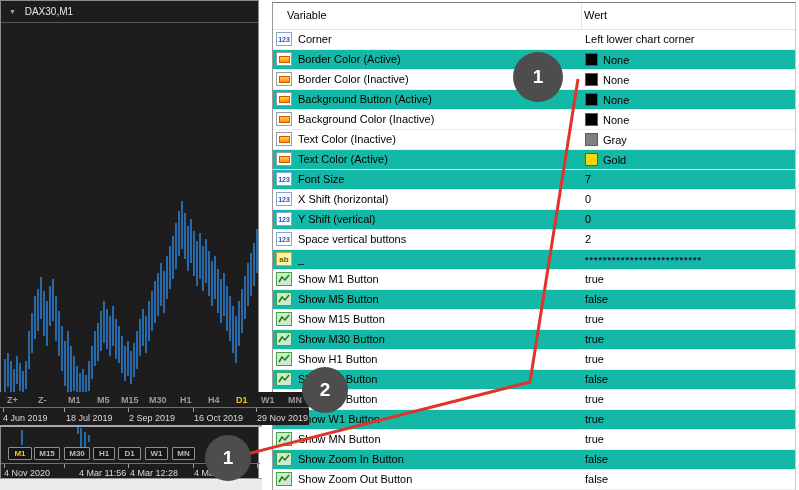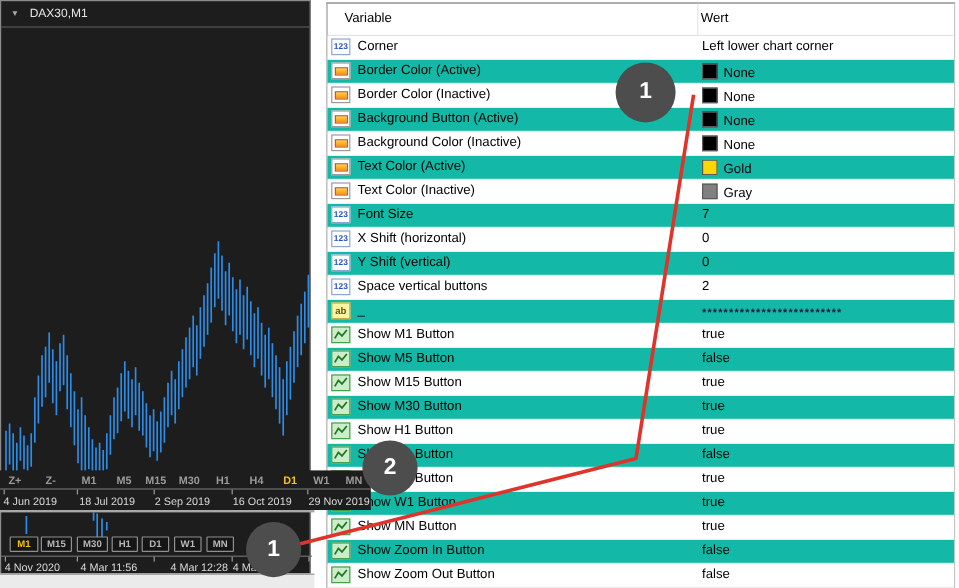--- a/index.html
+++ b/index.html
@@ -99,33 +99,33 @@
           <span class="plabel">Background Button (Active)</span>
           <span class="pvalue"><span class="swatch" style="background: rgb(0, 0, 0);"></span>None</span>
         </div>
         <div class="trow">
           <span class="picon color">
             <span class="bar"></span>
           </span>
           <span class="plabel">Background Color (Inactive)</span>
           <span class="pvalue"><span class="swatch" style="background: rgb(0, 0, 0);"></span>None</span>
         </div>
+        <div class="trow">
+          <span class="picon color">
+            <span class="bar"></span>
+          </span>
+          <span class="plabel">Text Color (Inactive)</span>
+          <span class="pvalue"><span class="swatch" style="background: rgb(128, 128, 128);"></span>Gray</span>
+        </div>
         <div class="trow alt">
           <span class="picon color">
             <span class="bar"></span>
           </span>
           <span class="plabel">Text Color (Active)</span>
           <span class="pvalue"><span class="swatch" style="background: rgb(255, 215, 0);"></span>Gold</span>
-        </div>
-        <div class="trow">
-          <span class="picon color">
-            <span class="bar"></span>
-          </span>
-          <span class="plabel">Text Color (Inactive)</span>
-          <span class="pvalue"><span class="swatch" style="background: rgb(128, 128, 128);"></span>Gray</span>
         </div>
         <div class="trow alt">
           <span class="picon numeric">123</span>
           <span class="plabel">Font Size</span>
           <span class="pvalue">7</span>
         </div>
         <div class="trow">
           <span class="picon numeric">123</span>
           <span class="plabel">X Shift (horizontal)</span>
           <span class="pvalue">0</span>
@@ -345,22 +345,22 @@
         <line x1="88" x2="88" y1="434" y2="441" stroke="#2e8ce8" stroke-width="1.4"></line>
       </svg>
     <div class="baxis-line"></div>
     <div class="baxis" id="bottomAxis">
         <div class="tick" style="left: 3px;"></div>
         <div class="tick" style="left: 63px;"></div>
         <div class="tick" style="left: 127px;"></div>
         <div class="tick" style="left: 192px;"></div>
         <div class="tick" style="left: 256px;"></div>
         <span class="alab" style="left: 3px;">4 Nov 2020</span>
-        <span class="alab" style="left: 66px; text-align: center;">4 Mar 11:56</span>
-        <span class="alab" style="left: 141px;">4 Mar 12:28</span>
+        <span class="alab" style="left: 78px; text-align: center;">4 Mar 11:56</span>
+        <span class="alab" style="left: 129px;">4 Mar 12:28</span>
         <span class="alab" style="left: 193px;">4 Mar 13:00</span>
       </div>
     <div id="bottomButtons">
         <div class="tf-button active" style="left: 7px; top: 446px; width: 24px;">M1</div>
         <div class="tf-button" style="left: 33px; top: 446px; width: 26px;">M15</div>
         <div class="tf-button" style="left: 63px; top: 446px; width: 26px;">M30</div>
         <div class="tf-button" style="left: 92px; top: 446px; width: 22px;">H1</div>
         <div class="tf-button" style="left: 117px; top: 446px; width: 23px;">D1</div>
         <div class="tf-button" style="left: 144px; top: 446px; width: 23px;">W1</div>
         <div class="tf-button" style="left: 171px; top: 446px; width: 23px;">MN</div>

